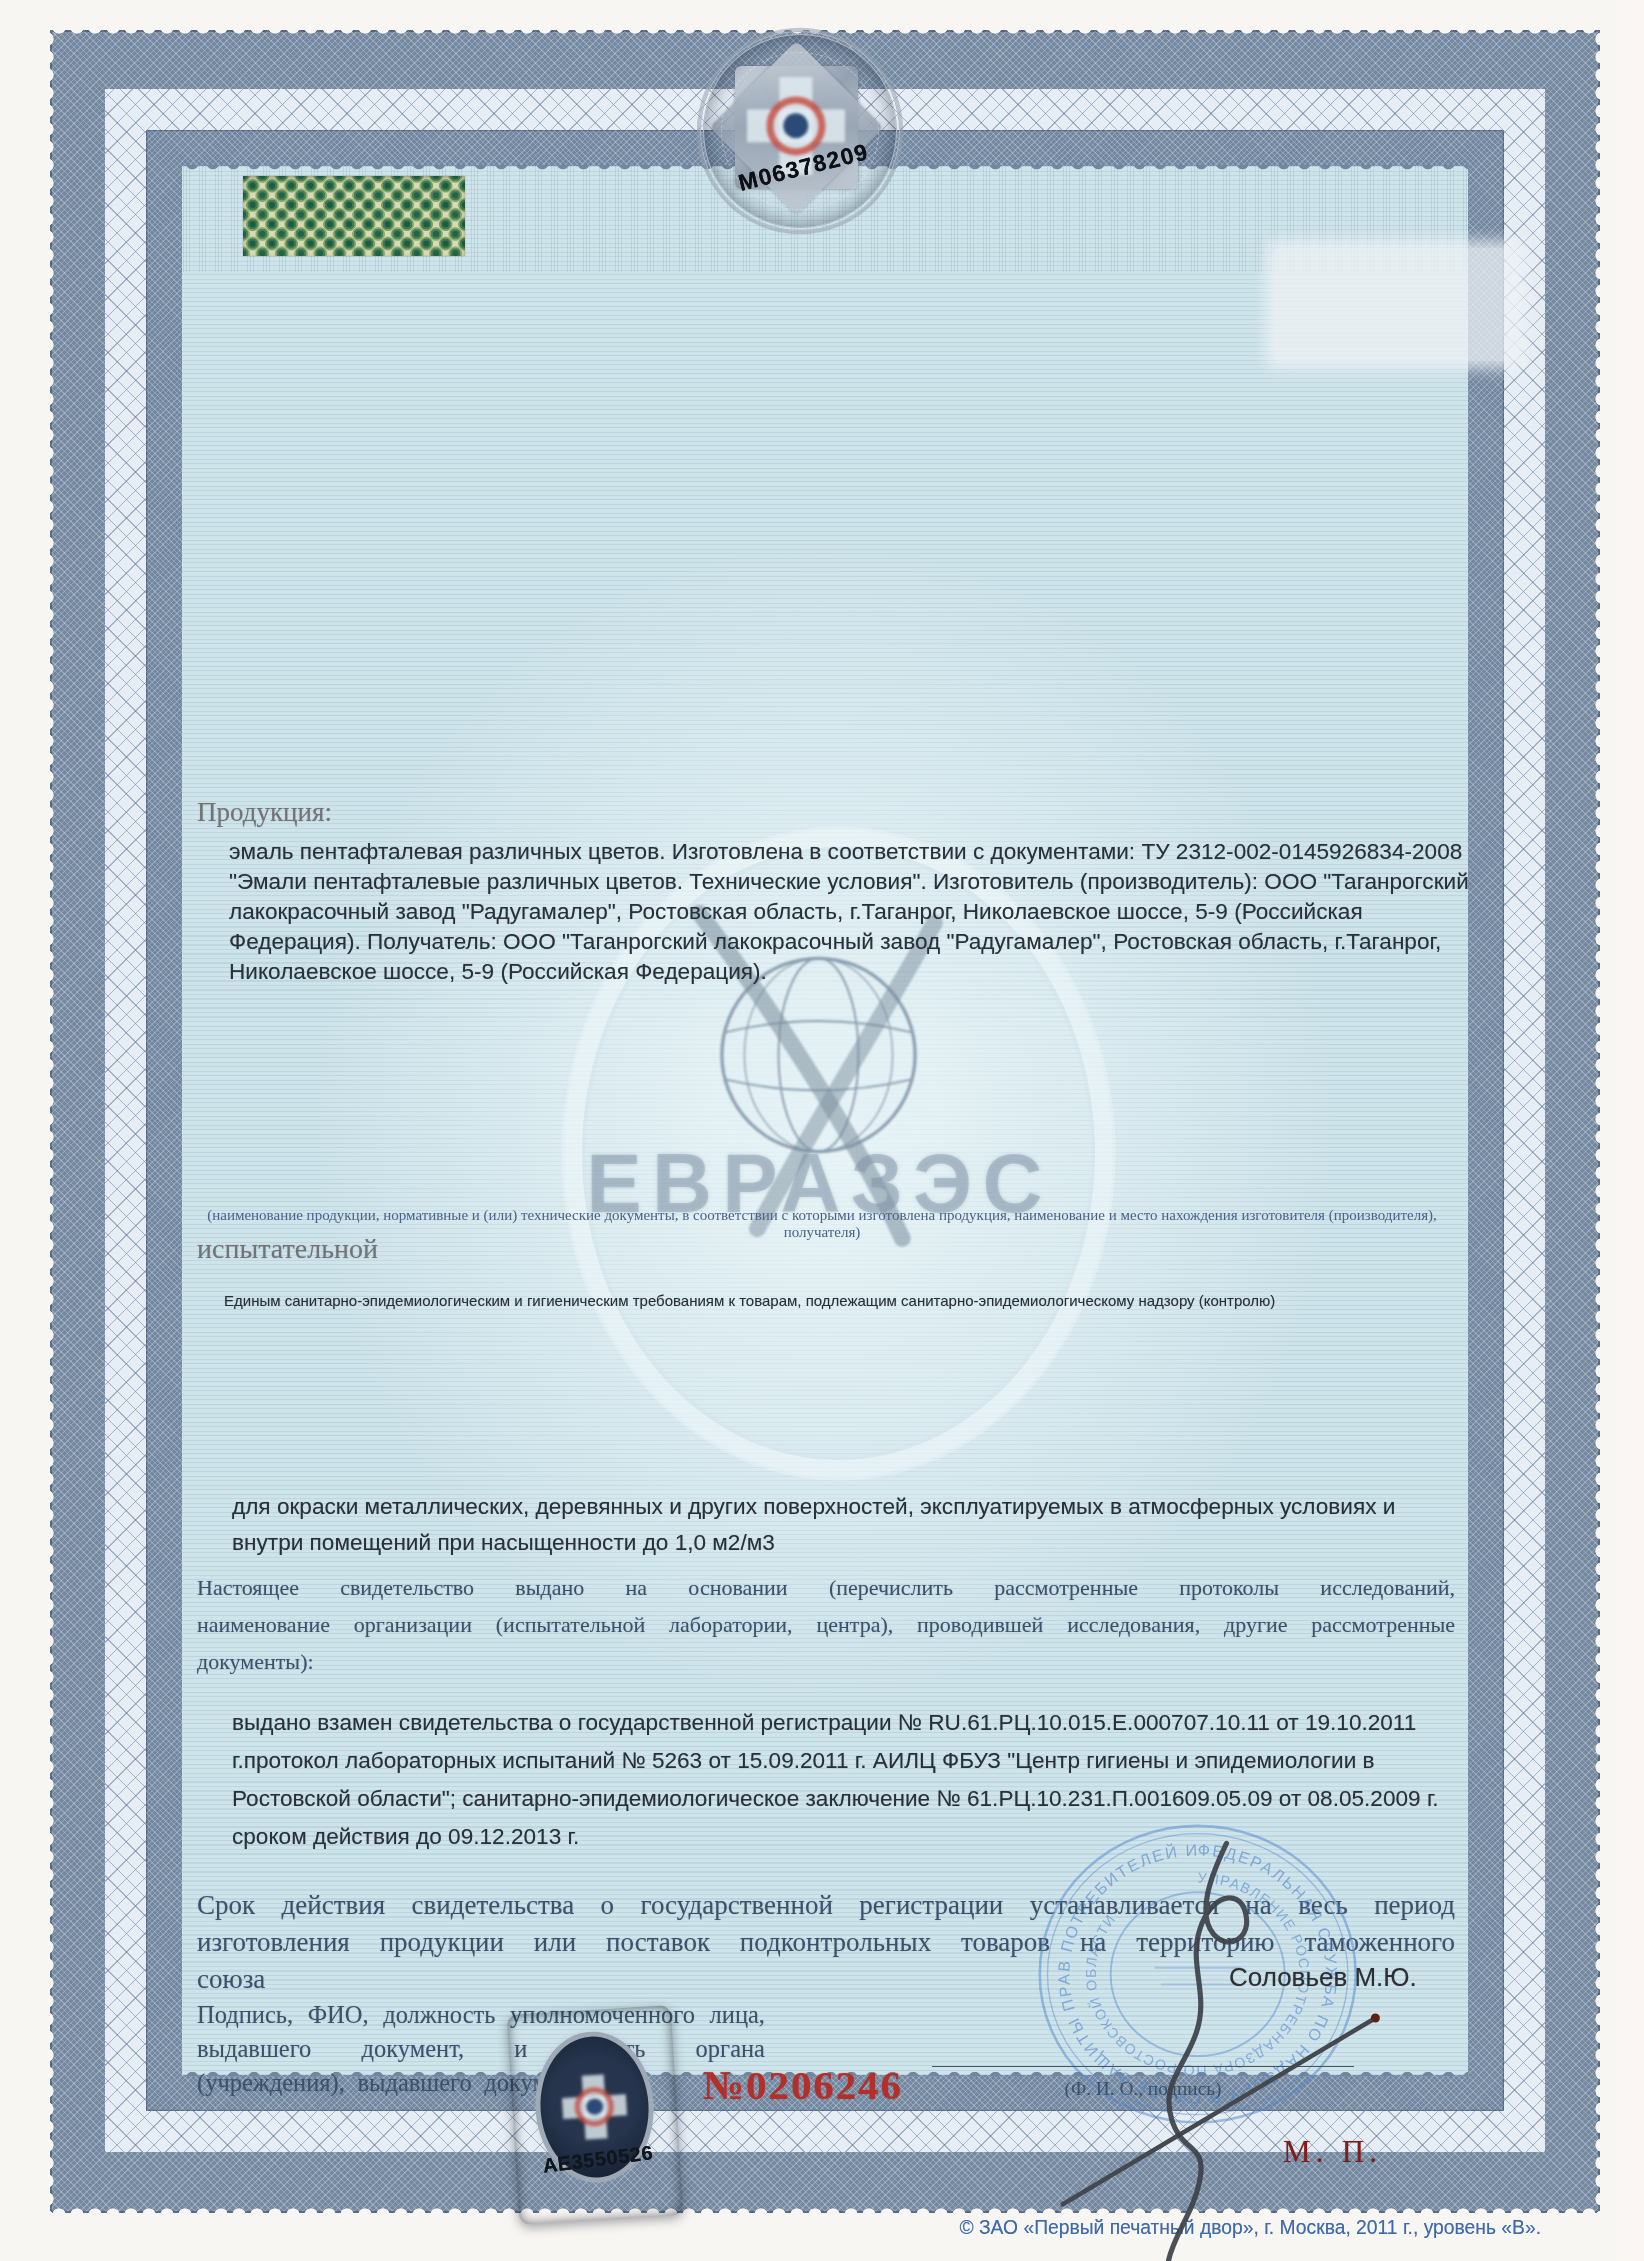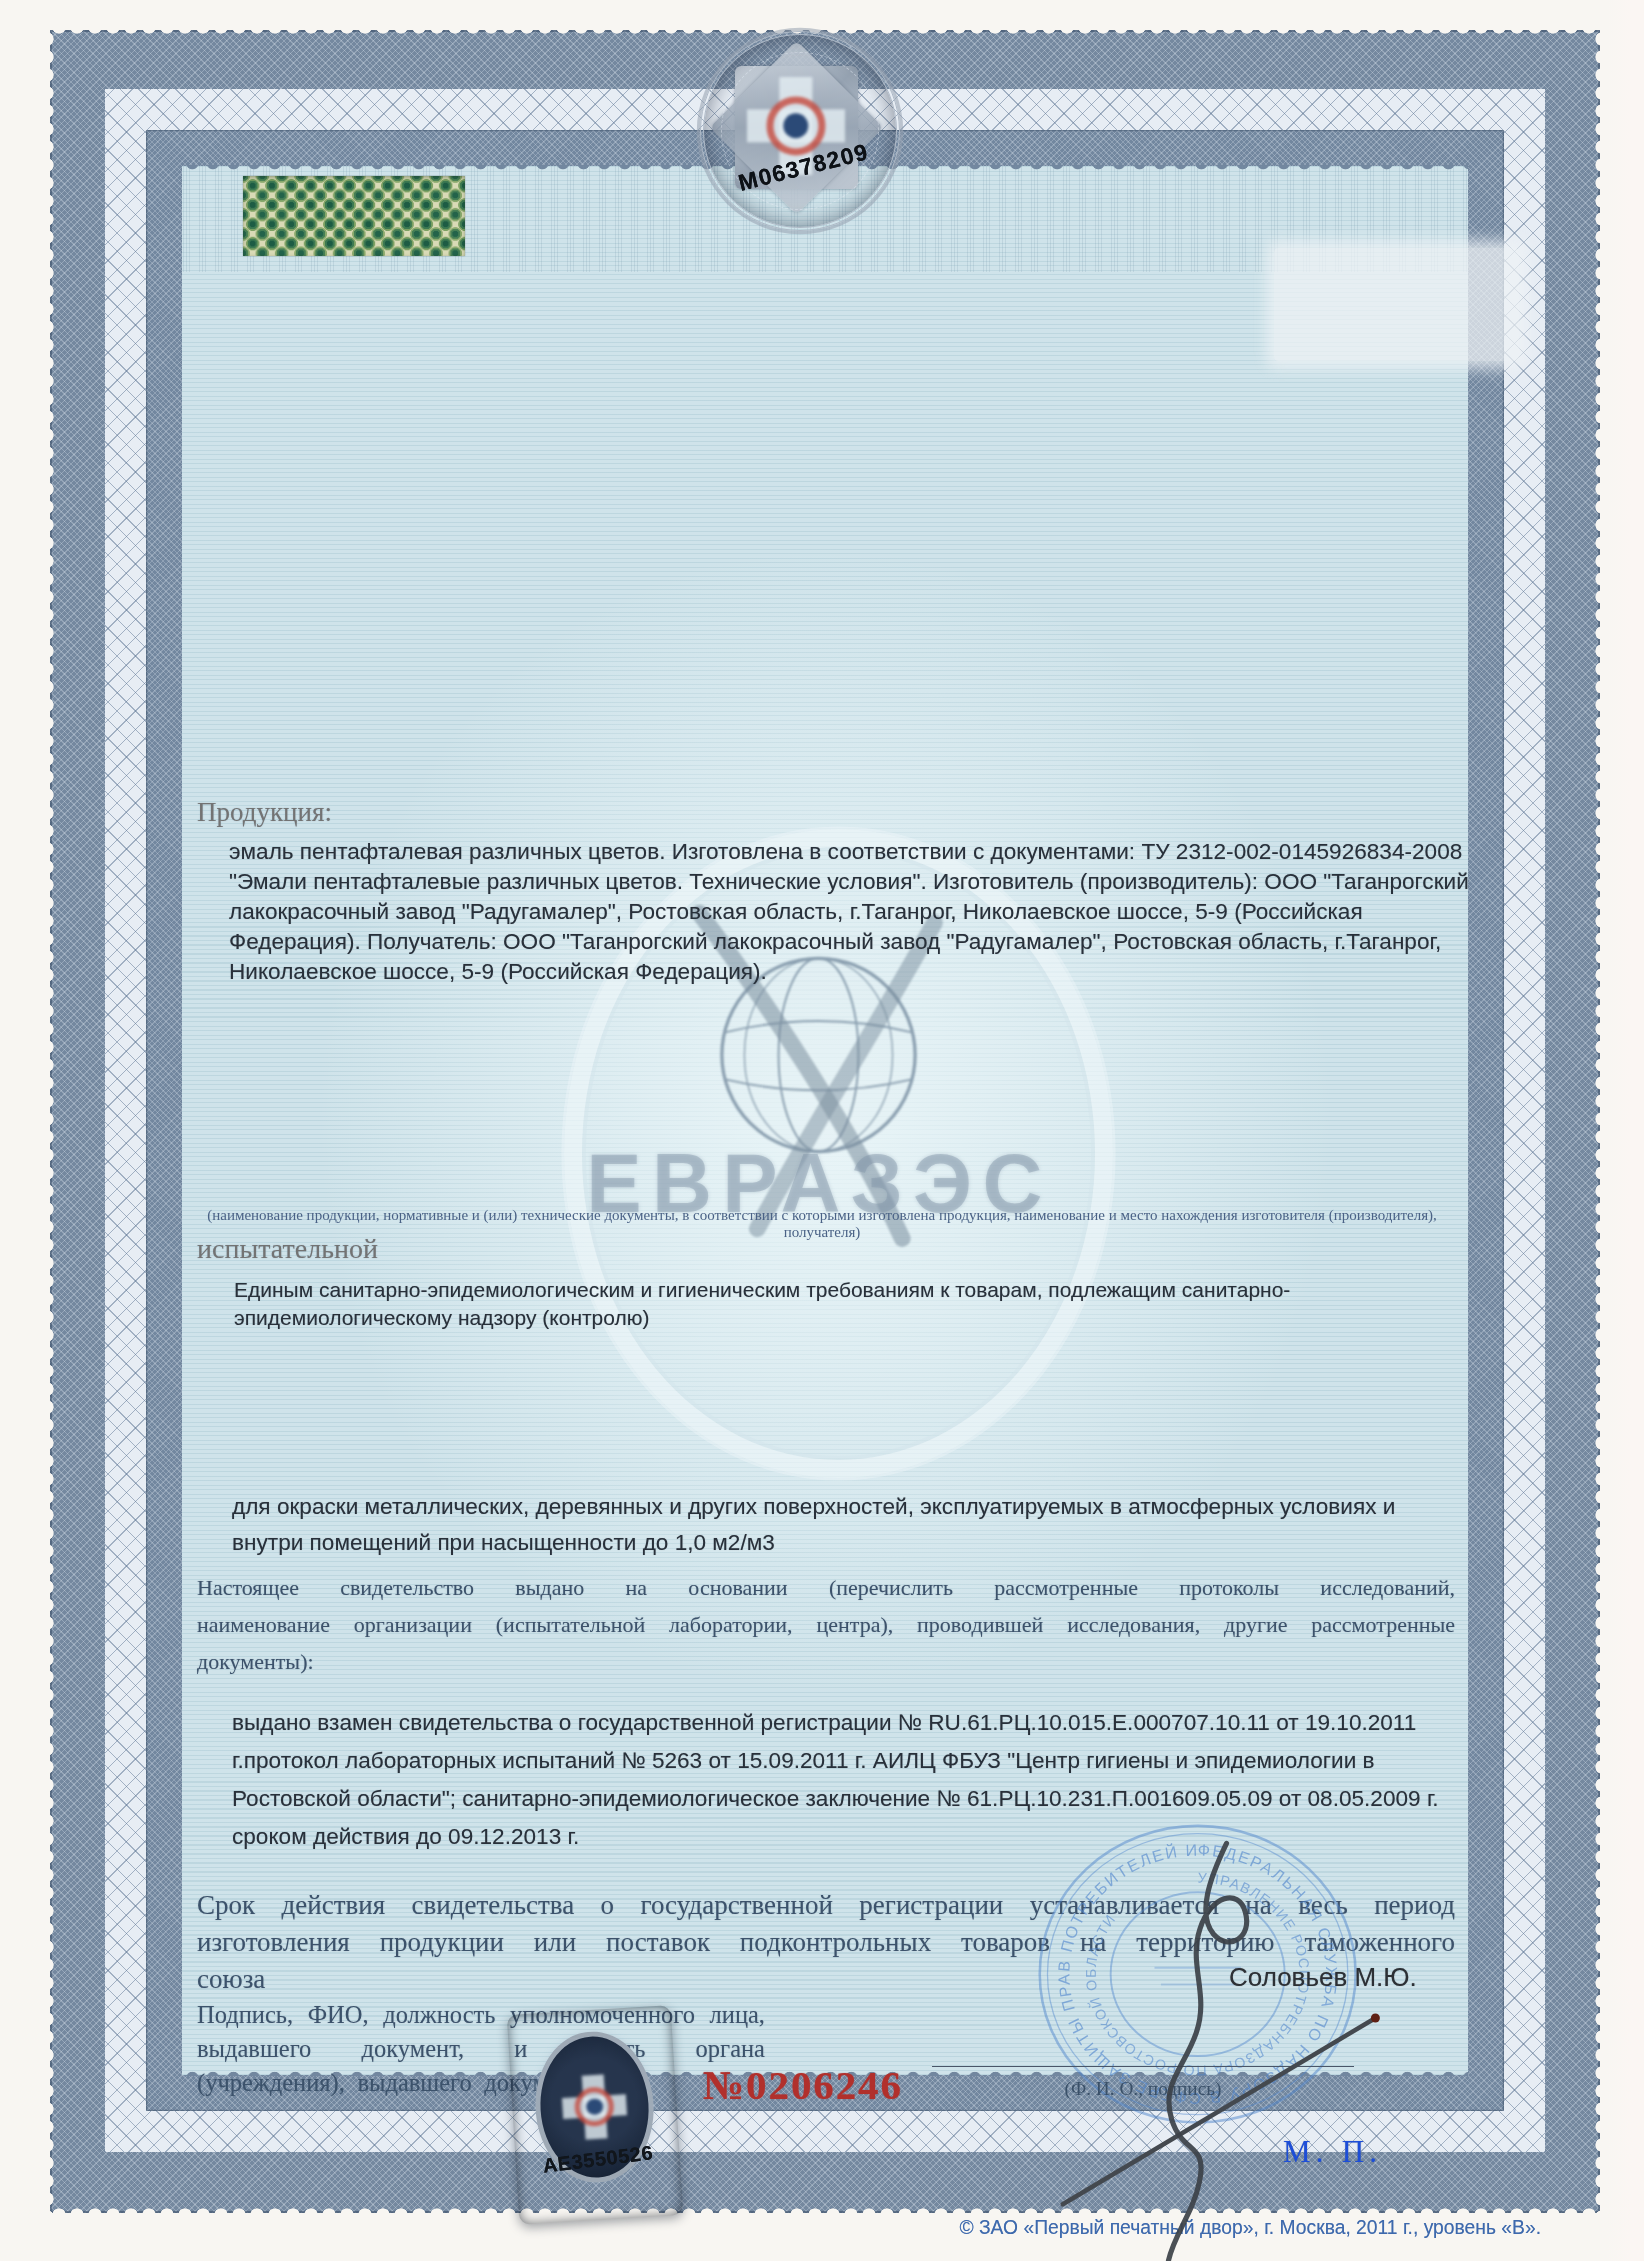--- a/index.html
+++ b/index.html
@@ -185,21 +185,21 @@
     <ellipse cx="215" cy="260" rx="115" ry="150" fill="none" stroke="#6d8499" stroke-width="2"></ellipse>
     <path d="M 70 225 Q 215 190 360 225" fill="none" stroke="#6d8499" stroke-width="3"></path>
     <path d="M 70 298 Q 215 332 360 298" fill="none" stroke="#6d8499" stroke-width="3"></path>
     <path d="M 30 40 C 130 170 270 380 345 545" fill="none" stroke="rgba(88,110,130,.55)" stroke-width="26" stroke-linecap="round"></path>
     <path d="M 395 55 C 310 210 200 380 120 530" fill="none" stroke="rgba(88,110,130,.5)" stroke-width="26" stroke-linecap="round"></path>
   </svg>
   <div class="wm-text sans">ЕВРАЗЭС</div>
 
   <div class="abs cap serif" style="left:193px;top:1207px;width:1258px;font-size:15px;z-index:3;">(наименование продукции, нормативные и (или) технические документы, в соответствии с которыми изготовлена продукция, наименование и место нахождения изготовителя (производителя), получателя)</div>
   <div class="abs serif lbl-serif" style="left:197px;top:1233px;font-size:28px;z-index:3;">испытательной</div>
-  <div class="abs sans body-sans" style="left:202px;top:1276px;width:1174px;font-size:21px;line-height:28px;z-index:3;">Единым санитарно-эпидемиологическим и гигиеническим требованиям к товарам, подлежащим санитарно-эпидемиологическому надзору (контролю)</div>
+  <div class="abs sans body-sans" style="left:192px;top:1276px;width:1174px;font-size:15px;line-height:50px;z-index:3;">Единым санитарно-эпидемиологическим и гигиеническим требованиям к товарам, подлежащим санитарно-эпидемиологическому надзору (контролю)</div>
 
   <div class="abs sans body-sans" style="left:200px;top:1489px;width:1193px;font-size:22.6px;line-height:36px;z-index:3;">для окраски металлических, деревянных и других поверхностей, эксплуатируемых в атмосферных условиях и внутри помещений при насыщенности до 1,0 м2/м3</div>
 
   <div class="abs serif body-serif" style="left:197px;top:1569px;width:1258px;font-size:22px;line-height:37px;z-index:3;">Настоящее свидетельство выдано на основании (перечислить рассмотренные протоколы исследований, наименование организации (испытательной лаборатории, центра), проводившей исследования, другие рассмотренные документы):</div>
   <div class="abs sans body-sans" style="left:200px;top:1704px;width:1225px;font-size:22.6px;line-height:38px;z-index:3;">выдано взамен свидетельства о государственной регистрации № RU.61.РЦ.10.015.Е.000707.10.11 от 19.10.2011 г.протокол лабораторных испытаний № 5263 от 15.09.2011 г. АИЛЦ ФБУЗ "Центр гигиены и эпидемиологии в Ростовской области"; санитарно-эпидемиологическое заключение № 61.РЦ.10.231.П.001609.05.09 от 08.05.2009 г. сроком действия до 09.12.2013 г.</div>
 
   <div class="abs serif body-serif" style="left:197px;top:1887px;width:1258px;font-size:27px;line-height:37px;z-index:3;">Срок действия свидетельства о государственной регистрации устанавливается на весь период изготовления продукции или поставок подконтрольных товаров на территорию таможенного союза</div>
 
   <div class="abs serif body-serif" style="left:197px;top:1998px;width:568px;font-size:24.5px;line-height:34px;word-spacing:6.4px;z-index:3;">Подпись, ФИО, должность уполномоченного лица, выдавшего документ, и печать органа (учреждения), выдавшего документ</div>
 
@@ -215,21 +215,21 @@
     <text font-family="Liberation Sans, sans-serif" font-size="22" letter-spacing="2" fill="#4d83cc" opacity=".7">
       <textPath href="#stArcInner">УПРАВЛЕНИЕ РОСПОТРЕБНАДЗОРА ПО РОСТОВСКОЙ ОБЛАСТИ</textPath>
     </text>
     <line x1="190" y1="232" x2="324" y2="232" stroke="#4d83cc" stroke-width="3" opacity=".4"></line>
     <line x1="200" y1="258" x2="314" y2="258" stroke="#4d83cc" stroke-width="3" opacity=".35"></line>
   </svg>
 
   <div class="abs sans" style="left:1229px;top:1962px;font-size:26px;color:#2c3035;z-index:5;text-shadow:0 0 1px rgba(44,48,53,.4);">Соловьев М.Ю.</div>
   <div class="sig-line"></div>
   <div class="abs serif" style="left:932px;top:2078px;width:422px;text-align:center;font-size:19.3px;color:#3a5068;z-index:5;">(Ф. И. О., подпись)</div>
-  <div class="abs serif" style="left:1283px;top:2134px;font-size:31px;letter-spacing:5.2px;color:#1d4ed8;z-index:5;text-shadow:0 0 1.3px rgba(51,64,79,.4);">М. П.</div>
+  <div class="abs serif" style="left:1283px;top:2134px;font-size:31px;letter-spacing:5.2px;color:#7f1d1d;z-index:5;text-shadow:0 0 1.3px rgba(51,64,79,.4);">М. П.</div>
 
   <svg class="sig-svg" viewBox="1400 2800 900 706">
     <path d="M1648 3418 L2128 3132" stroke="#44494f" stroke-width="7" fill="none" stroke-linecap="round"></path>
     <circle cx="2133" cy="3129" r="7" fill="#5e2014"></circle>
     <path d="M1902 2858 C1876 2912 1856 2968 1882 2999 C1906 3026 1943 3004 1931 2964 C1921 2928 1878 2938 1861 2990 C1842 3046 1876 3092 1855 3152 C1836 3207 1800 3231 1817 3287 C1834 3341 1873 3322 1860 3383 C1850 3432 1822 3462 1812 3505" stroke="#3c4148" stroke-width="8" fill="none" stroke-linecap="round" opacity=".92"></path>
   </svg>
 
   <div class="sticker">
     <div class="oval"></div>
     <div class="emblem" style="left:50%;top:46%;width:64px;height:64px;transform:translate(-50%,-50%);">

